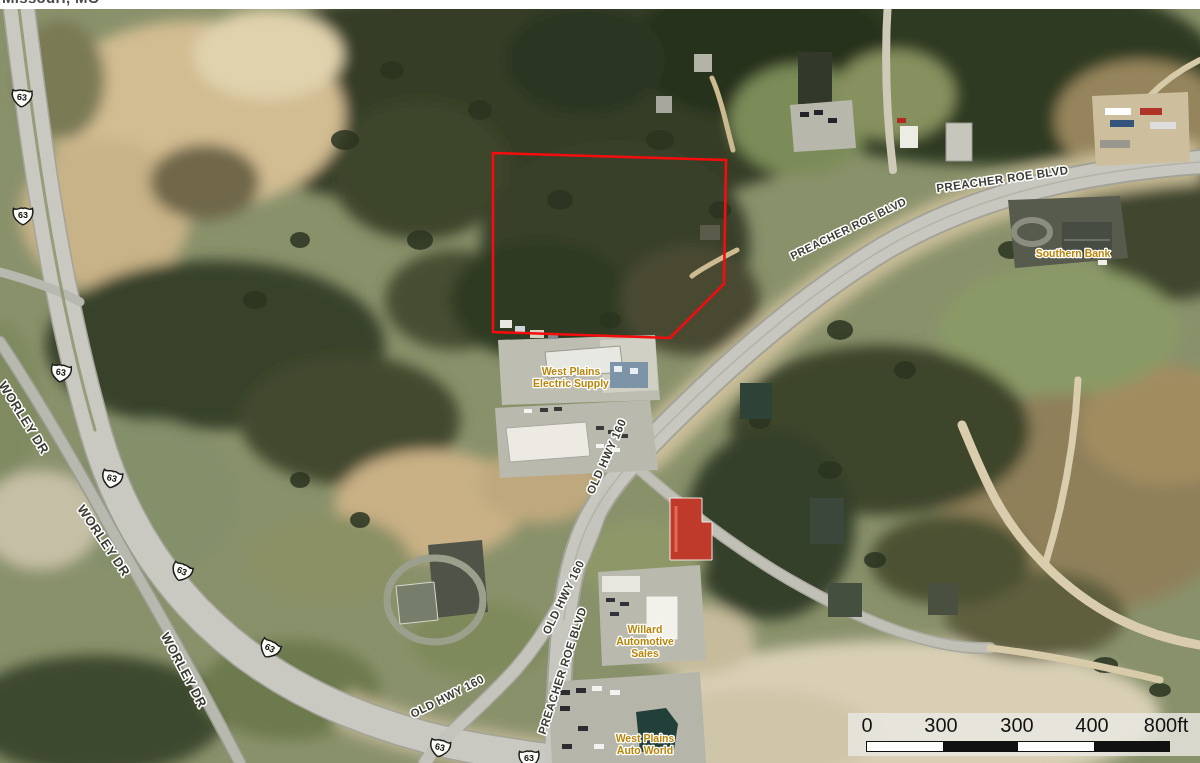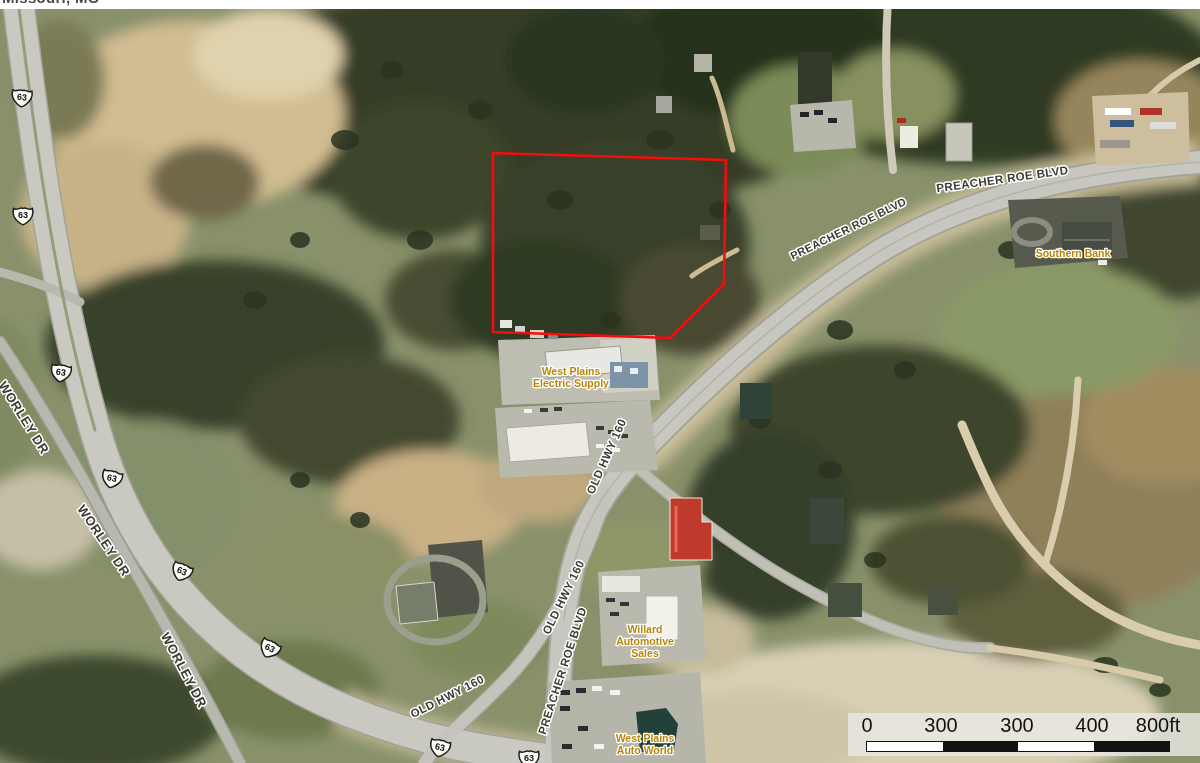--- a/index.html
+++ b/index.html
@@ -277,21 +277,21 @@
 
   <div class="header-strip">
     <span>Missouri, MO</span>
   </div>
 
   <div class="scalebar">
     <span class="tick" style="left:19px">0</span>
     <span class="tick" style="left:93px">300</span>
     <span class="tick" style="left:169px">300</span>
     <span class="tick" style="left:244px">400</span>
-    <span class="tick" style="left:310px">800ft</span>
+    <span class="tick" style="left:318px">800ft</span>
     <div class="bar" id="bar-segments">
         <div style="background: rgb(255, 255, 255);"></div>
         <div style="background: rgb(17, 17, 17);"></div>
         <div style="background: rgb(255, 255, 255);"></div>
         <div style="background: rgb(17, 17, 17);"></div>
       </div>
   </div>
 </div>
 
 </body></html>

